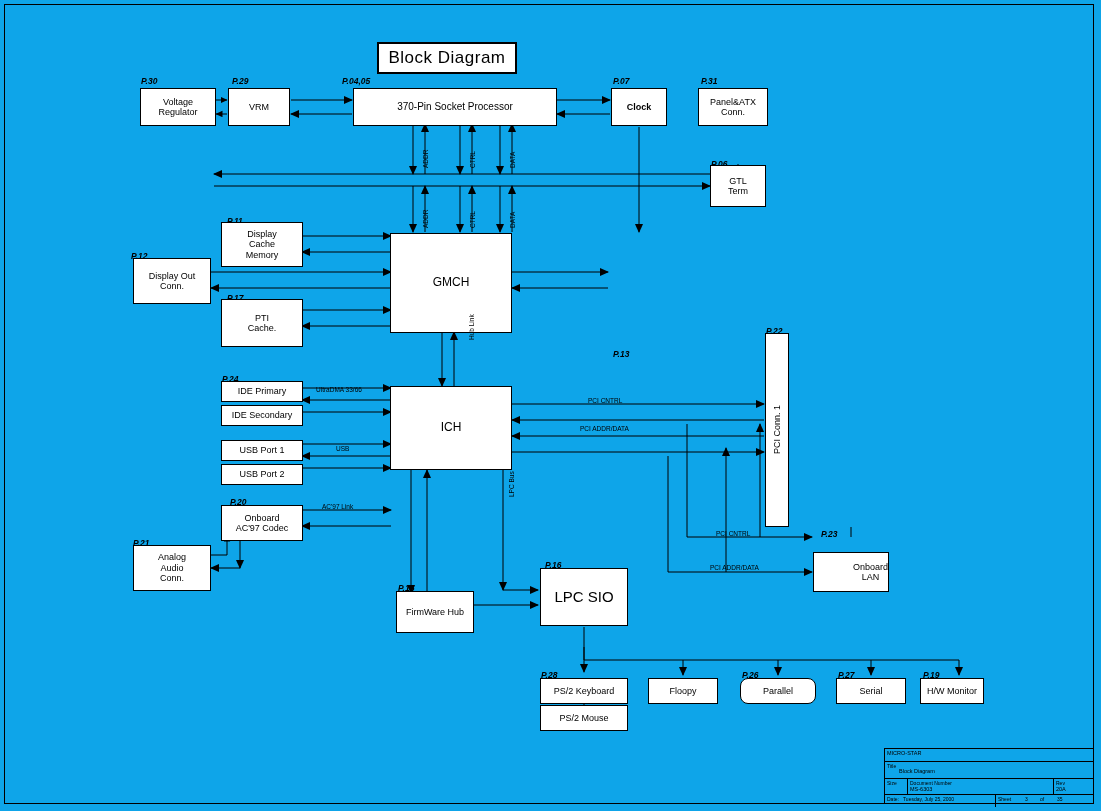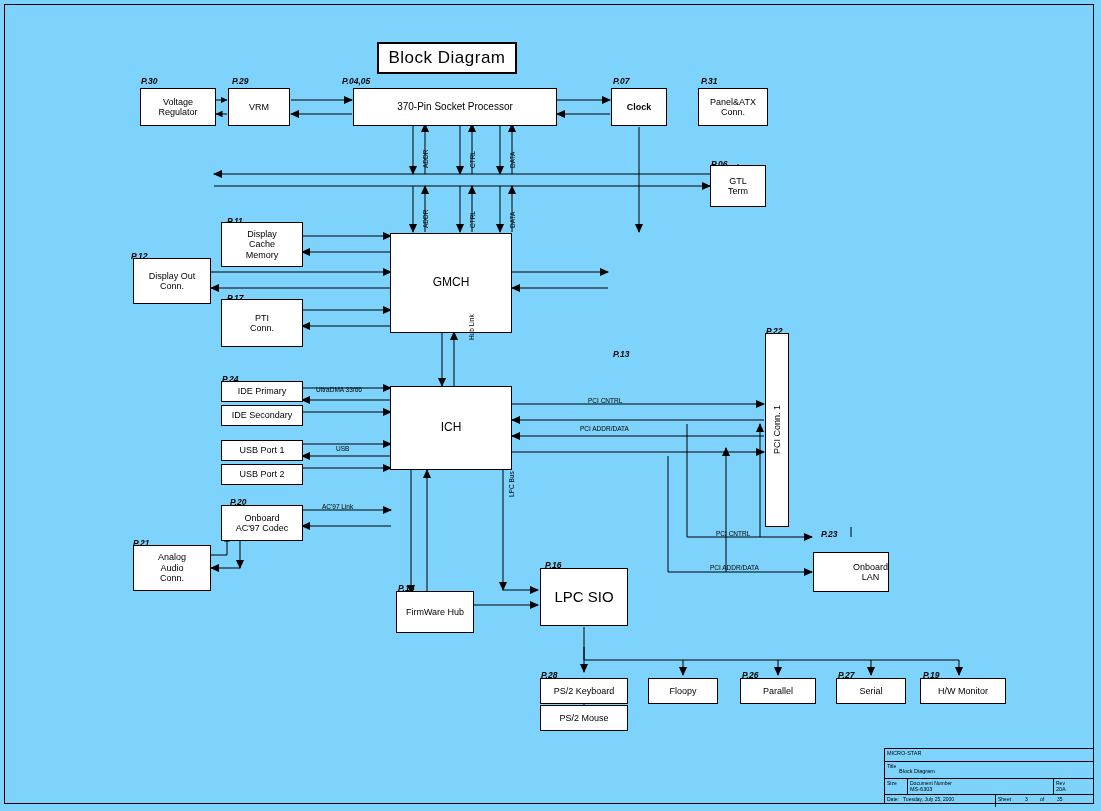--- a/index.html
+++ b/index.html
@@ -7,21 +7,21 @@
     padding: 0;
     background: #ffffff;
   }
   body {
     font-family: "Liberation Sans", sans-serif;
   }
   #sheet {
     position: relative;
     width: 1101px;
     height: 811px;
-    background: #7dd3fc;
+    background: #0ea5e9;
     overflow: hidden;
   }
   .frame {
     position: absolute;
     left: 4px;
     top: 4px;
     width: 1090px;
     height: 800px;
     border: 1px solid #000;
     box-sizing: border-box;
@@ -263,21 +263,21 @@
 Conn.</div>
   <div class="box" style="left:710px; top:165px; width:56px; height:42px;">GTL
 Term</div>
 
   <div class="box" style="left:221px; top:222px; width:82px; height:45px;">Display
 Cache
 Memory</div>
   <div class="box" style="left:133px; top:258px; width:78px; height:46px;">Display Out
 Conn.</div>
   <div class="box" style="left:221px; top:299px; width:82px; height:48px;">PTI
-Conn.</div>
+Cache.</div>
   <div class="box" style="left:390px; top:233px; width:122px; height:100px; font-size:12px;">GMCH</div>
 
   <div class="box" style="left:221px; top:381px; width:82px; height:21px;">IDE Primary</div>
   <div class="box" style="left:221px; top:405px; width:82px; height:21px;">IDE Secondary</div>
   <div class="box" style="left:221px; top:440px; width:82px; height:21px;">USB Port 1</div>
   <div class="box" style="left:221px; top:464px; width:82px; height:21px;">USB Port 2</div>
   <div class="box" style="left:221px; top:505px; width:82px; height:36px;">Onboard
 AC'97 Codec</div>
   <div class="box" style="left:133px; top:545px; width:78px; height:46px;">Analog
 Audio
@@ -289,23 +289,23 @@
     <span class="vtext">PCI Conn. 1</span>
   </div>
 
   <div class="box" style="left:813px; top:552px; width:76px; height:40px;padding-left:39px;">Onboard LAN</div>
   <div class="box" style="left:396px; top:591px; width:78px; height:42px;">FirmWare Hub</div>
   <div class="box" style="left:540px; top:568px; width:88px; height:58px; font-size:15px;">LPC SIO</div>
 
   <div class="box" style="left:540px; top:678px; width:88px; height:26px;">PS/2 Keyboard</div>
   <div class="box" style="left:540px; top:705px; width:88px; height:26px;">PS/2 Mouse</div>
   <div class="box" style="left:648px; top:678px; width:70px; height:26px;">Floopy</div>
-  <div class="box" style="left:740px; top:678px; width:76px; height:26px;">Parallel</div>
+  <div class="box" style="left:740px; top:678px; width:76px; height:26px;border-radius:8px;">Parallel</div>
   <div class="box" style="left:836px; top:678px; width:70px; height:26px;">Serial</div>
-  <div class="box" style="left:920px; top:678px; width:86px; height:26px;">H/W Monitor</div>
+  <div class="box" style="left:920px; top:678px; width:64px; height:26px;">H/W Monitor</div>
 
   <div class="lbl vert" style="left:422px; top:168px;">ADDR</div>
   <div class="lbl vert" style="left:469px; top:168px;">CTRL</div>
   <div class="lbl vert" style="left:509px; top:168px;">DATA</div>
   <div class="lbl vert" style="left:422px; top:228px;">ADDR</div>
   <div class="lbl vert" style="left:469px; top:228px;">CTRL</div>
   <div class="lbl vert" style="left:509px; top:228px;">DATA</div>
   <div class="lbl vert" style="left:468px; top:340px;">Hub Link</div>
   <div class="lbl" style="left:316px; top:386px;">UltraDMA 33/66</div>
   <div class="lbl" style="left:336px; top:445px;">USB</div>

